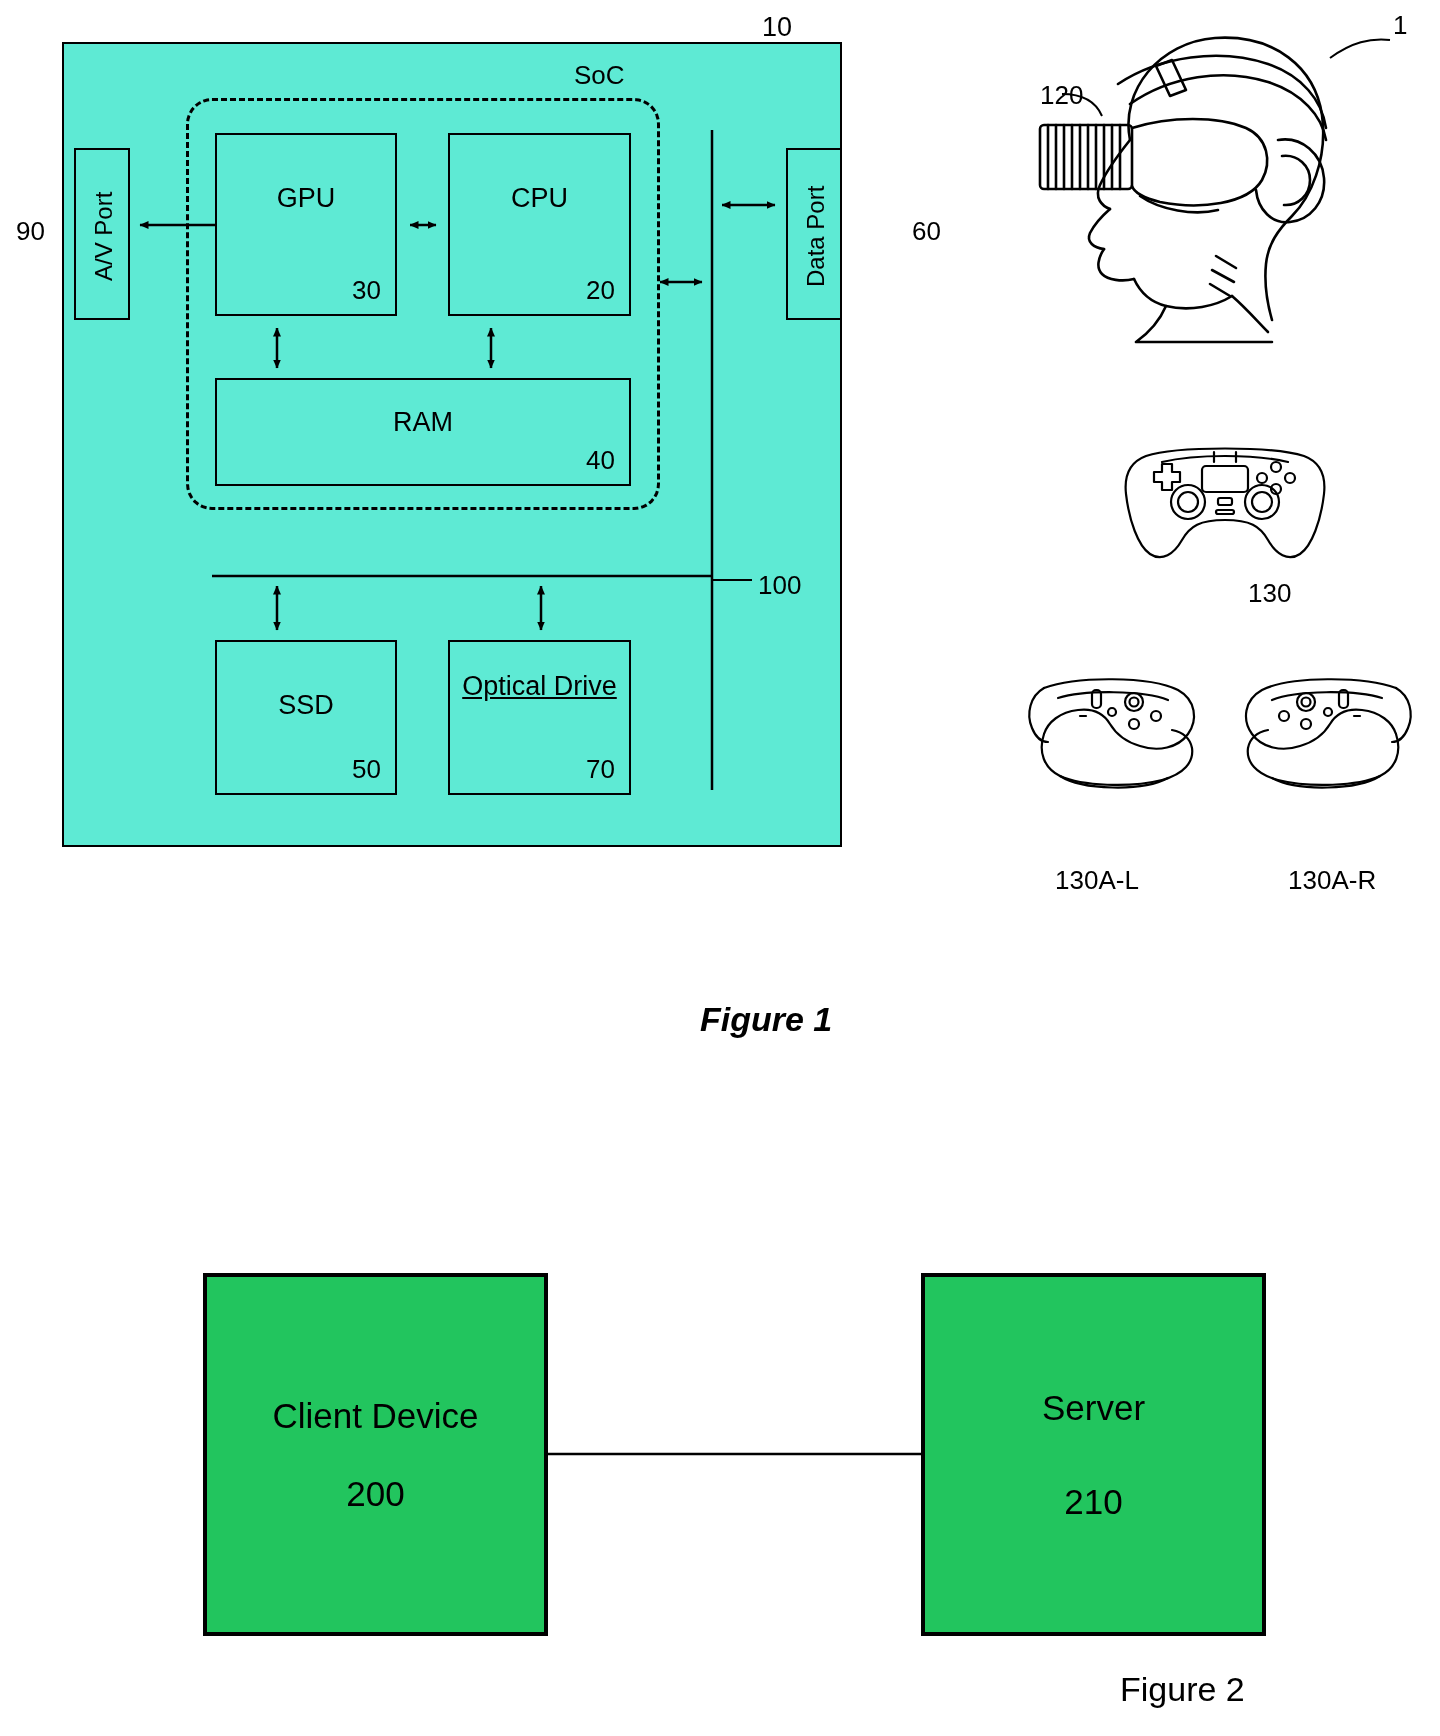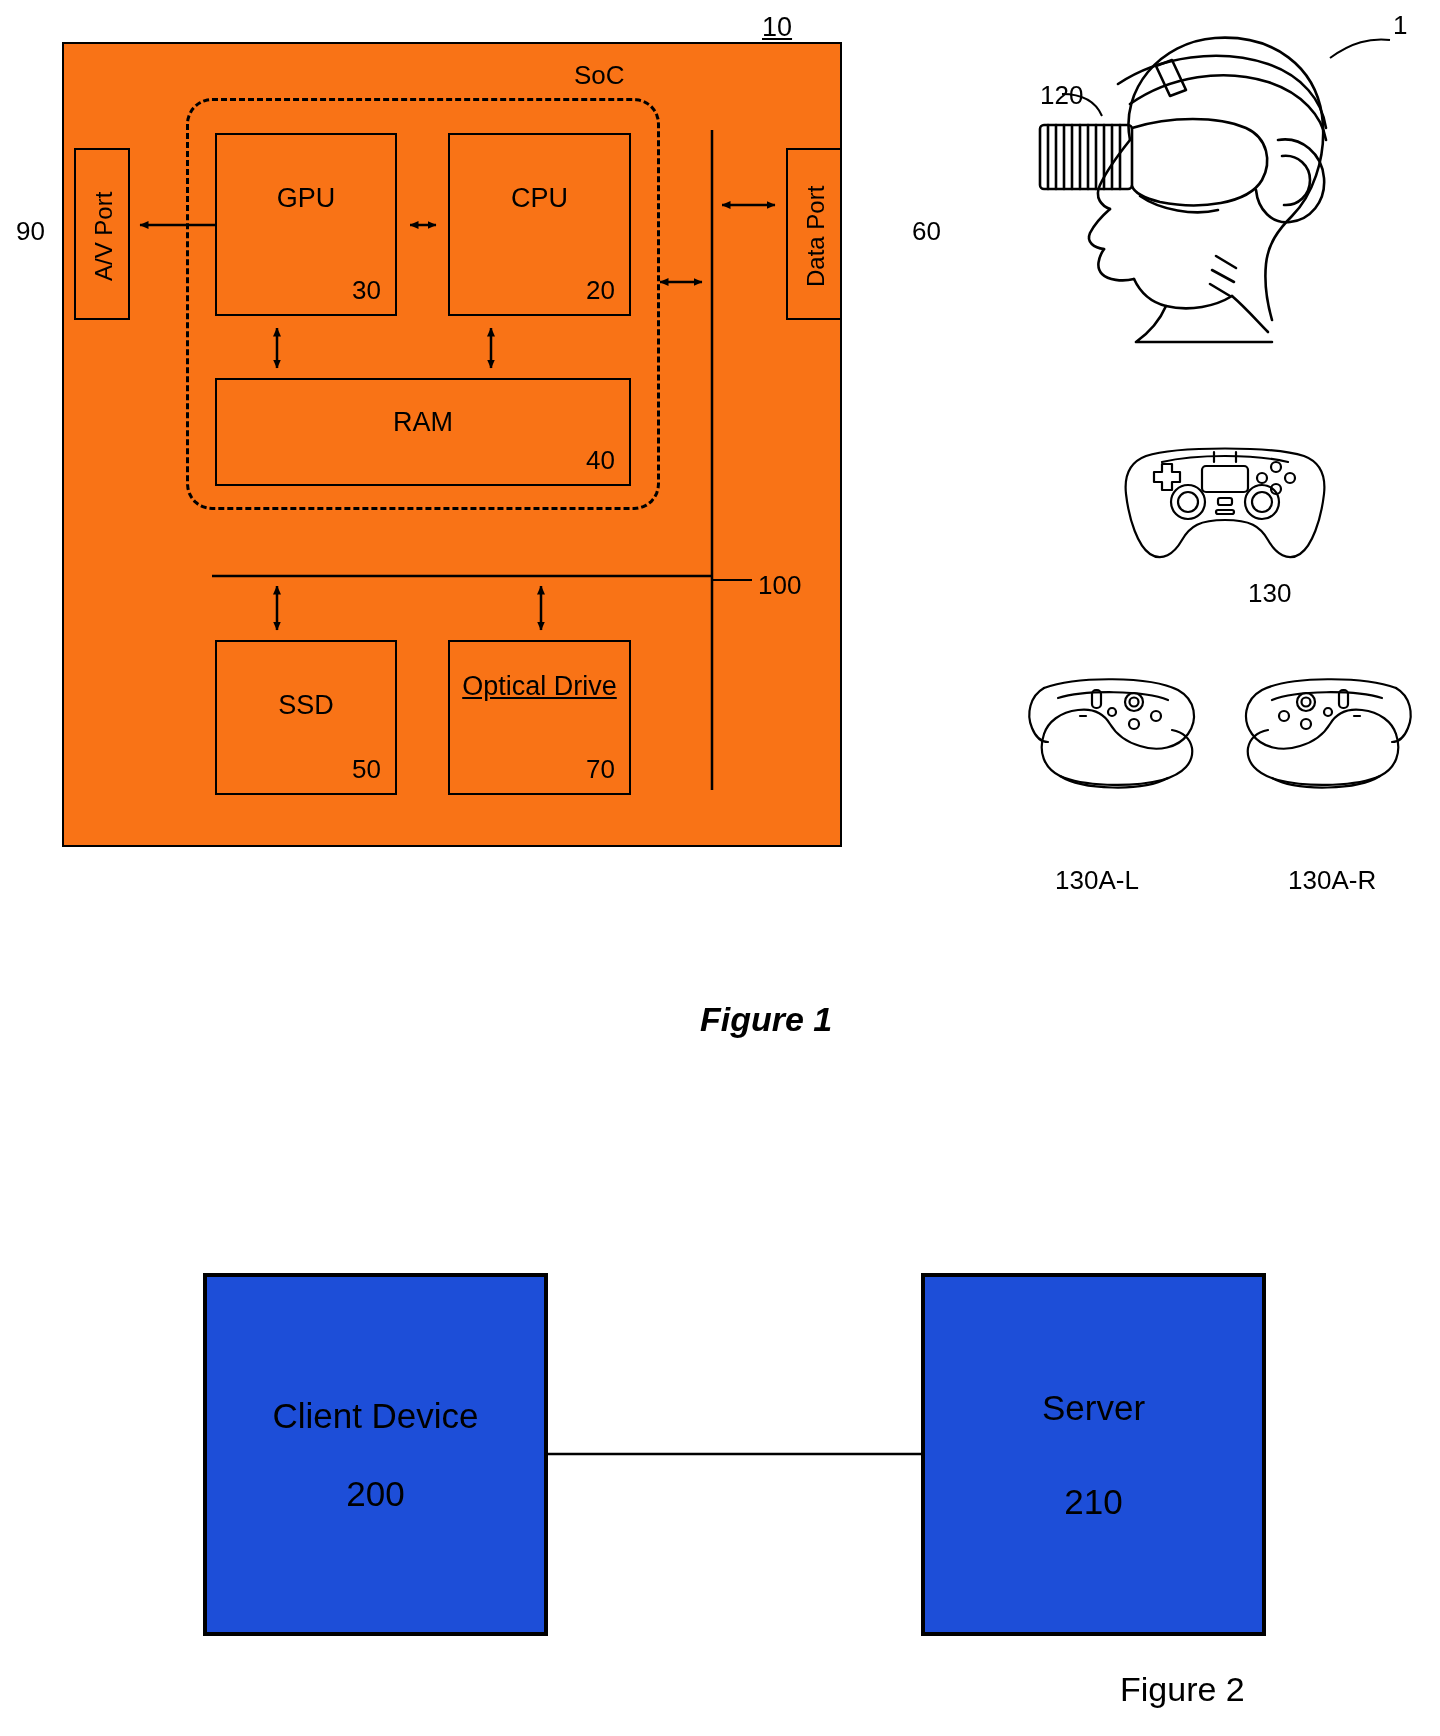--- a/index.html
+++ b/index.html
@@ -11,21 +11,21 @@
     width: 1440px;
     height: 1736px;
     position: relative;
     font-family: "Liberation Sans", sans-serif;
     color: #000000;
     overflow: hidden;
   }
   .box {
     position: absolute;
     border: 2.5px solid #000;
-    background: #f97316;
+    background: #5eead4;
     box-sizing: border-box;
   }
   .label-center {
     position: absolute;
     width: 100%;
     text-align: center;
     font-size: 27px;
   }
   .ref-num {
     position: absolute;
@@ -55,30 +55,30 @@
   .thinline { stroke: #000; stroke-width: 2; fill: none; }
   .dashbox {
     position: absolute;
     border: 3px dashed #000;
     border-radius: 26px;
     box-sizing: border-box;
   }
   .fig2box {
     position: absolute;
     border: 4px solid #000;
-    background: #1d4ed8;
+    background: #22c55e;
     box-sizing: border-box;
     display: flex;
     flex-direction: column;
     align-items: center;
     justify-content: center;
   }
   .fig2-title { font-size: 35px; }
   .fig2-num { font-size: 35px; margin-top: 38px; }
-  .underline { text-decoration: underline; }
+  .underline { }
 </style>
 </head>
 <body>
 
 <div class="ref-num underline" style="left:762px; top:12px; font-size:27px;">10</div>
 
 <div class="box" style="left:62px; top:42px; width:780px; height:805px;"></div>
 
 <div class="dashbox" style="left:186px; top:98px; width:474px; height:412px;"></div>
 <div class="plain-text" style="left:574px; top:60px;">SoC</div>

